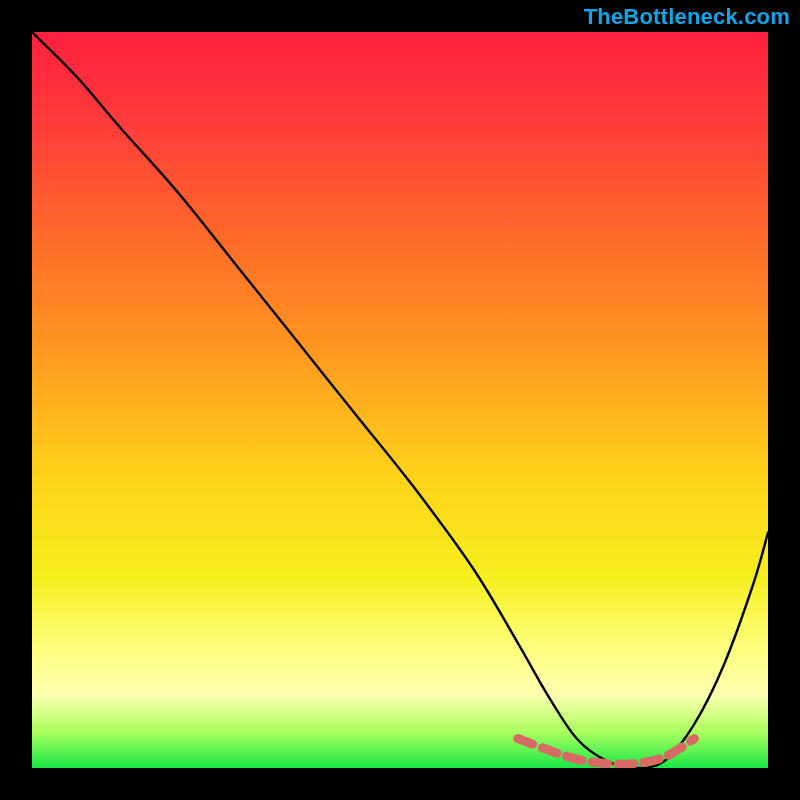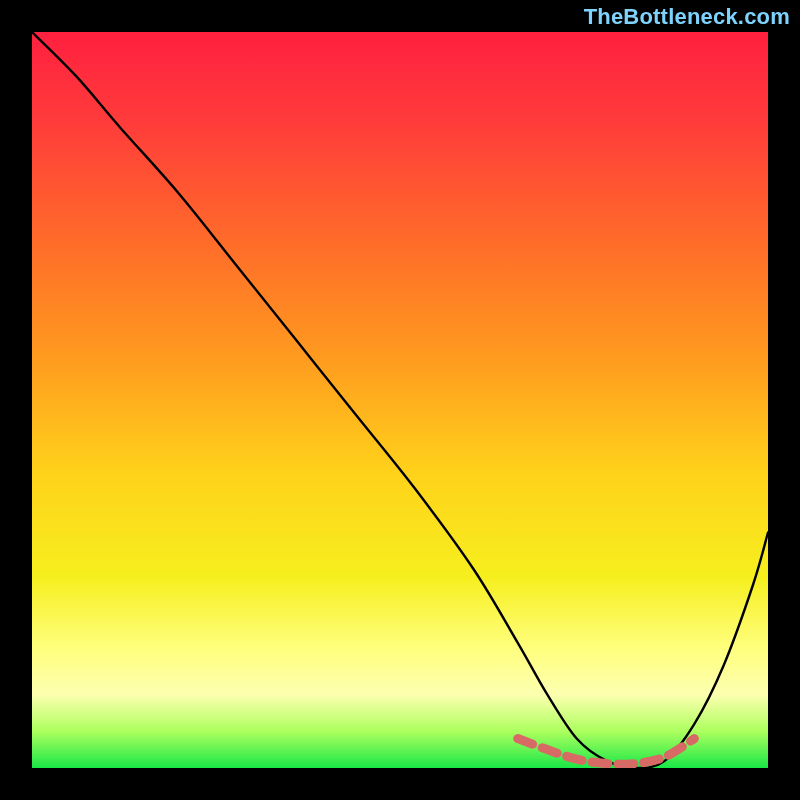--- a/index.html
+++ b/index.html
@@ -10,21 +10,21 @@
     height: 800px;
     background: #000;
   }
   .watermark {
     position: absolute;
     top: 4px;
     right: 10px;
     font-family: Arial, Helvetica, sans-serif;
     font-size: 22px;
     font-weight: 600;
-    color: #7dd3fc;
+    color: #0ea5e9;
     letter-spacing: 0.2px;
   }
   .plot {
     position: absolute;
     left: 32px;
     top: 32px;
     width: 736px;
     height: 736px;
   }
   .plot svg {

